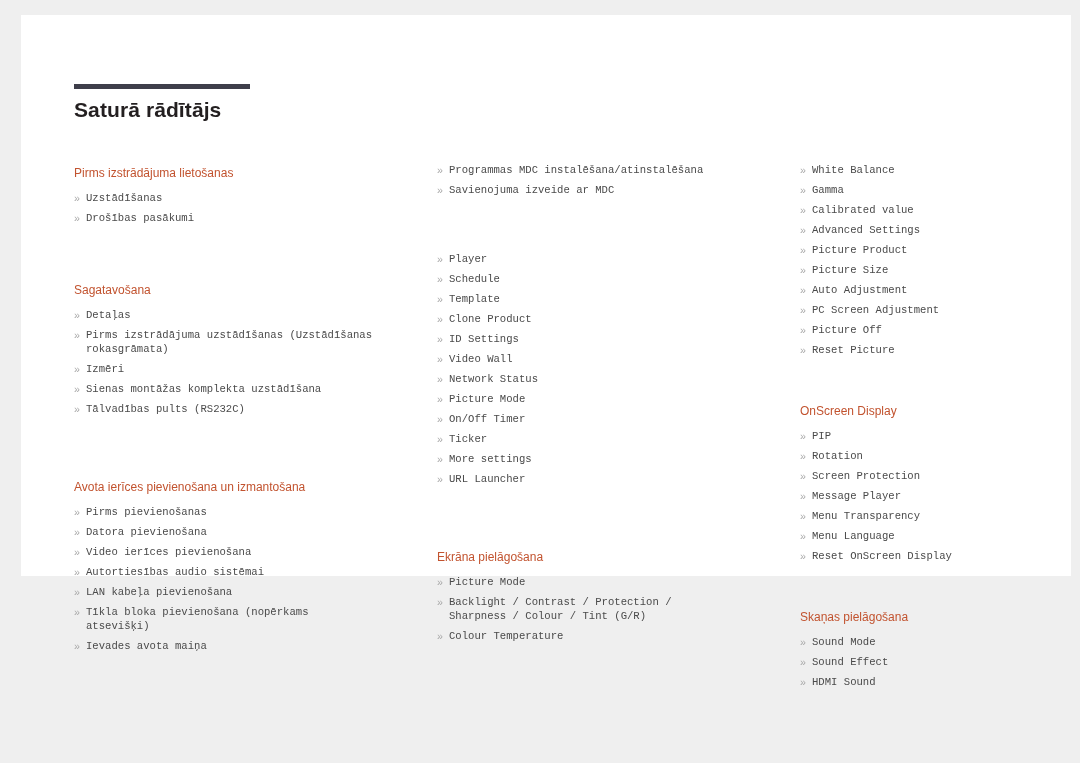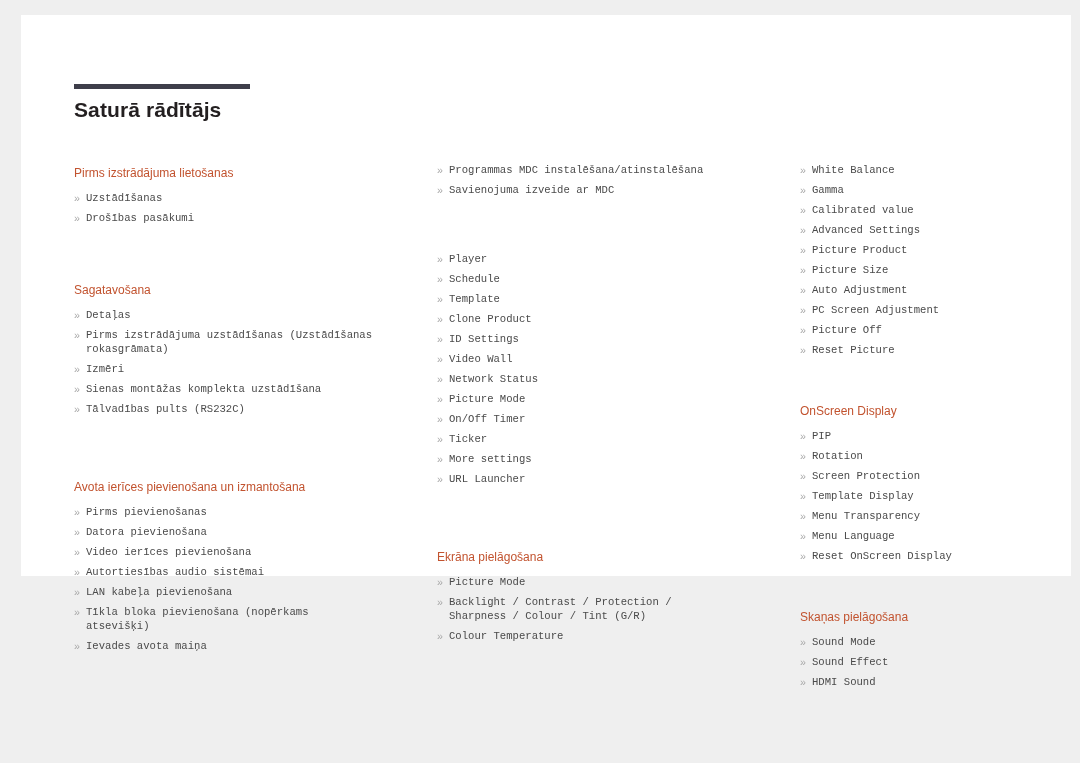--- a/index.html
+++ b/index.html
@@ -309,21 +309,21 @@
           <li class="item">
             <span class="bullet">»</span>
             <span class="txt">Rotation</span>
           </li>
           <li class="item">
             <span class="bullet">»</span>
             <span class="txt">Screen Protection</span>
           </li>
           <li class="item">
             <span class="bullet">»</span>
-            <span class="txt">Template Display</span>
+            <span class="txt">Message Player</span>
           </li>
           <li class="item">
             <span class="bullet">»</span>
             <span class="txt">Menu Transparency</span>
           </li>
           <li class="item">
             <span class="bullet">»</span>
             <span class="txt">Menu Language</span>
           </li>
           <li class="item">

